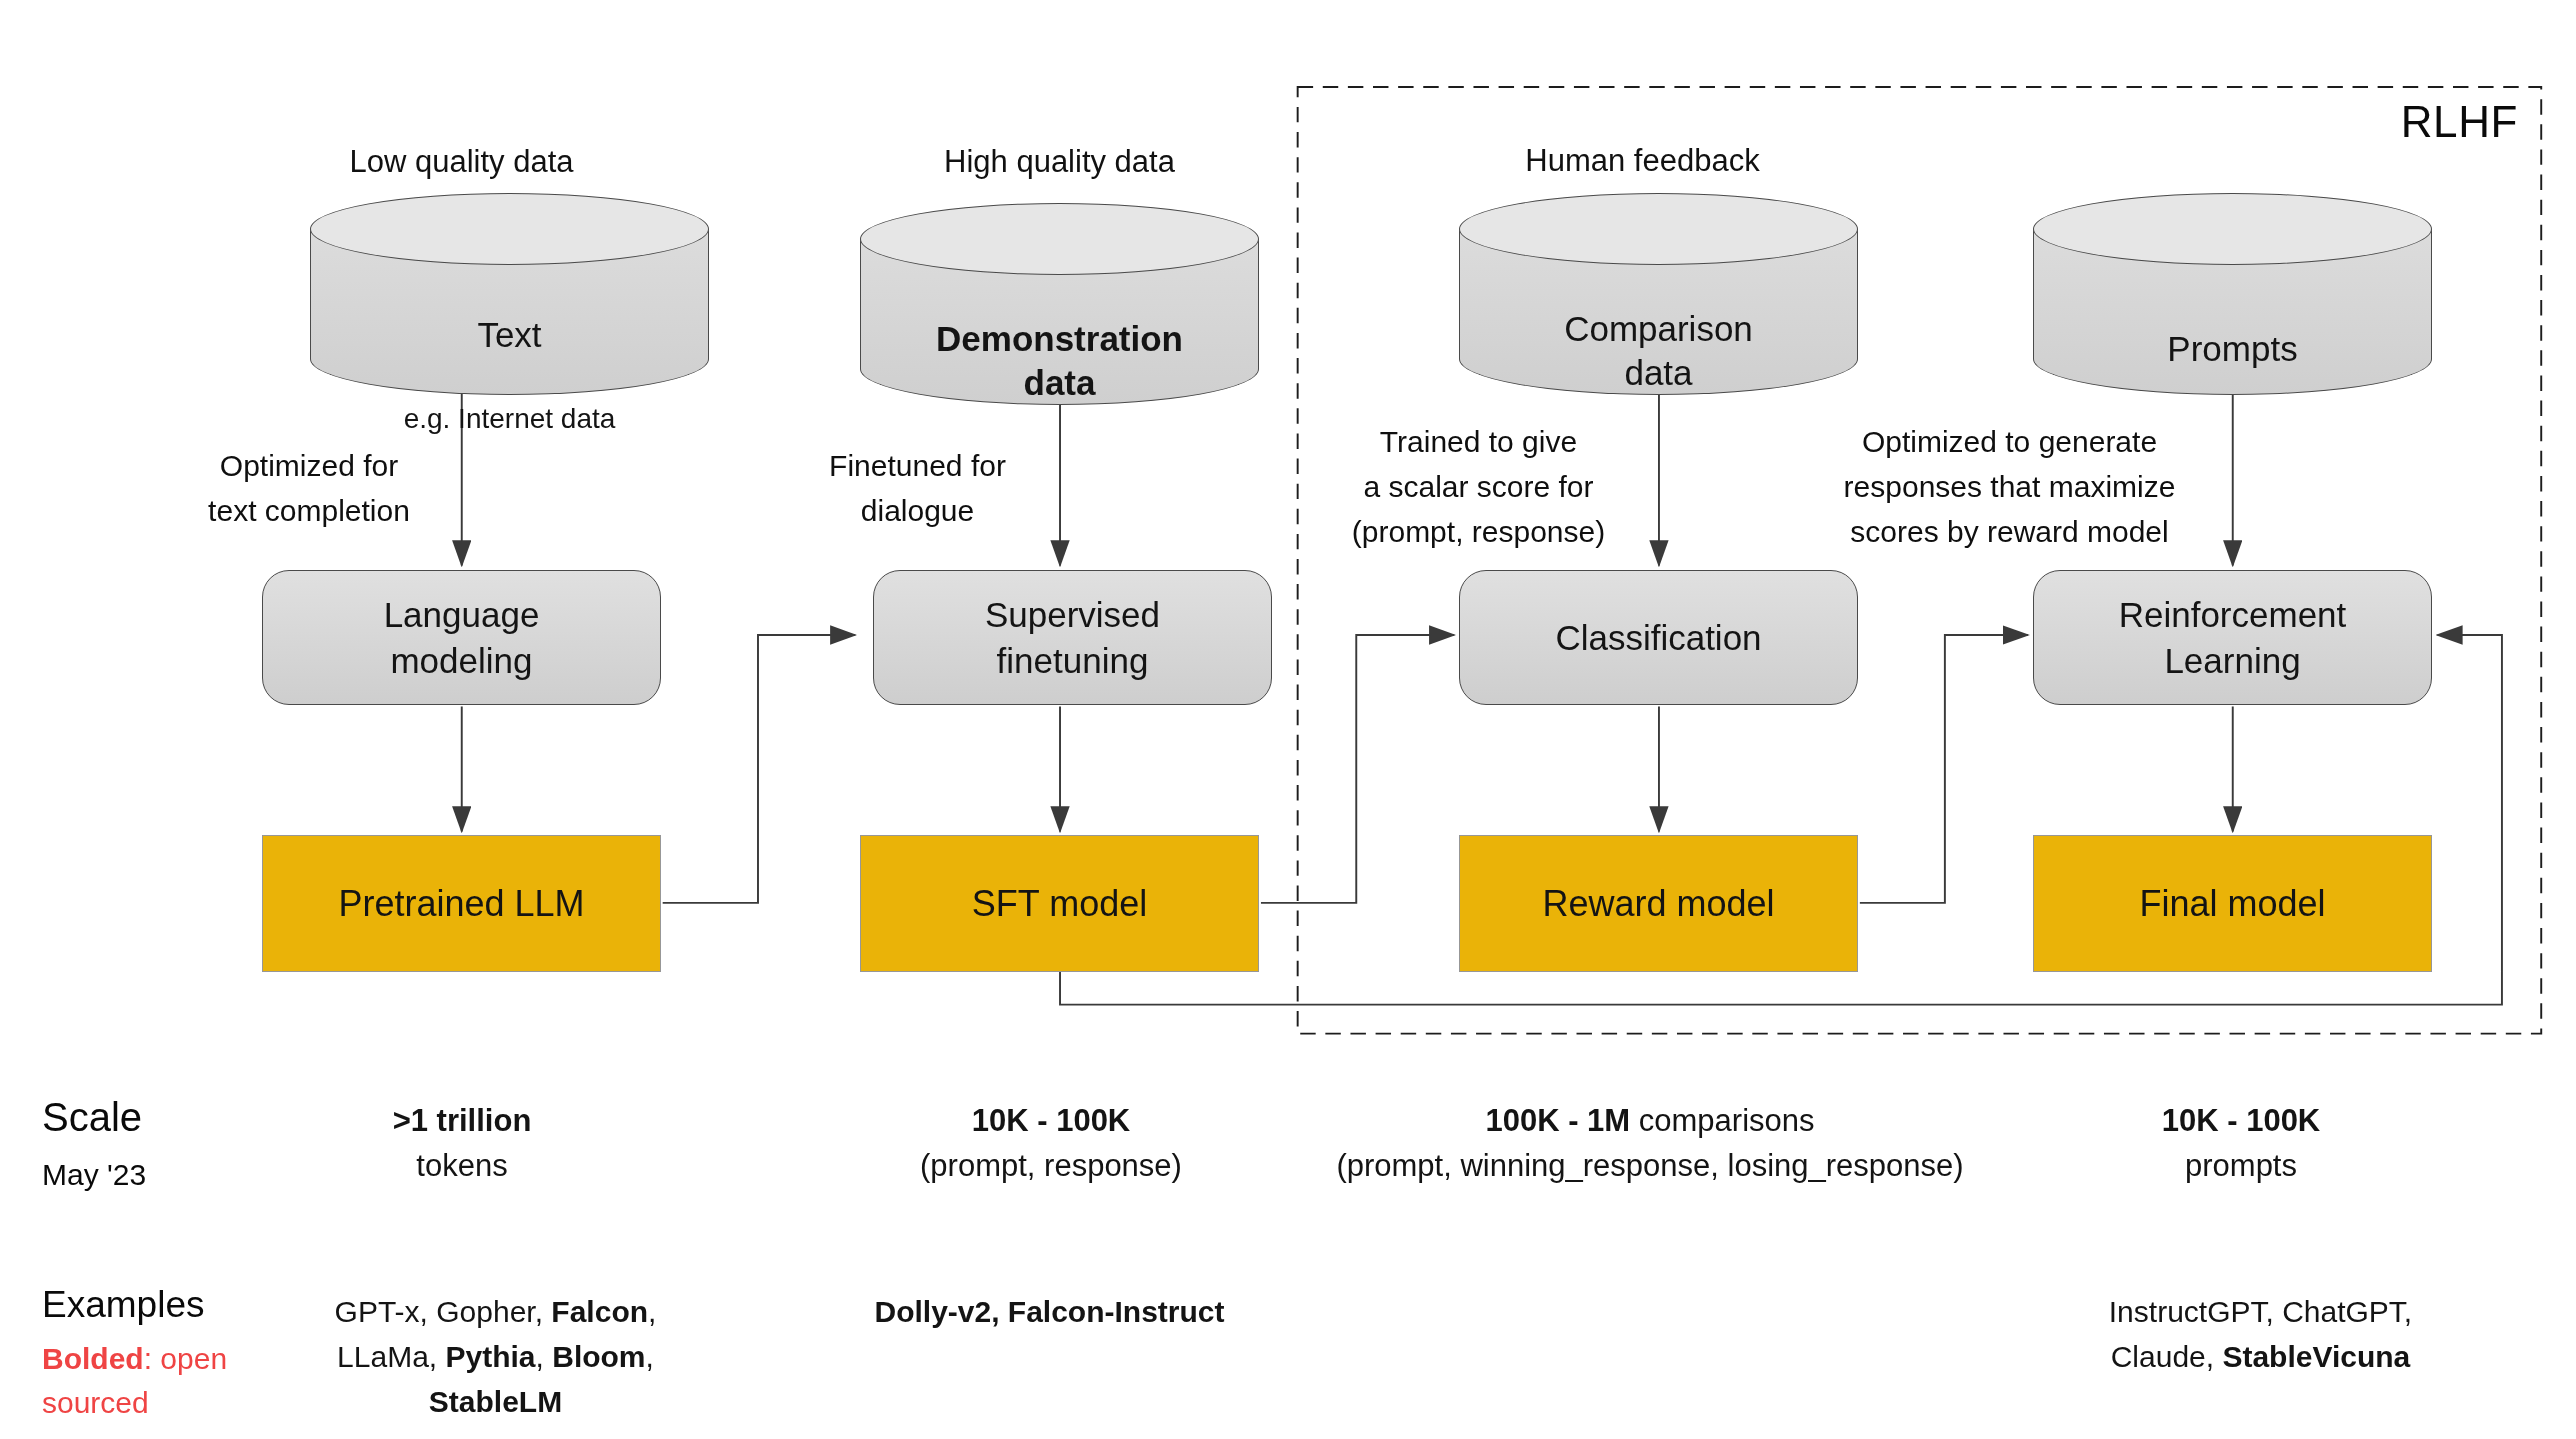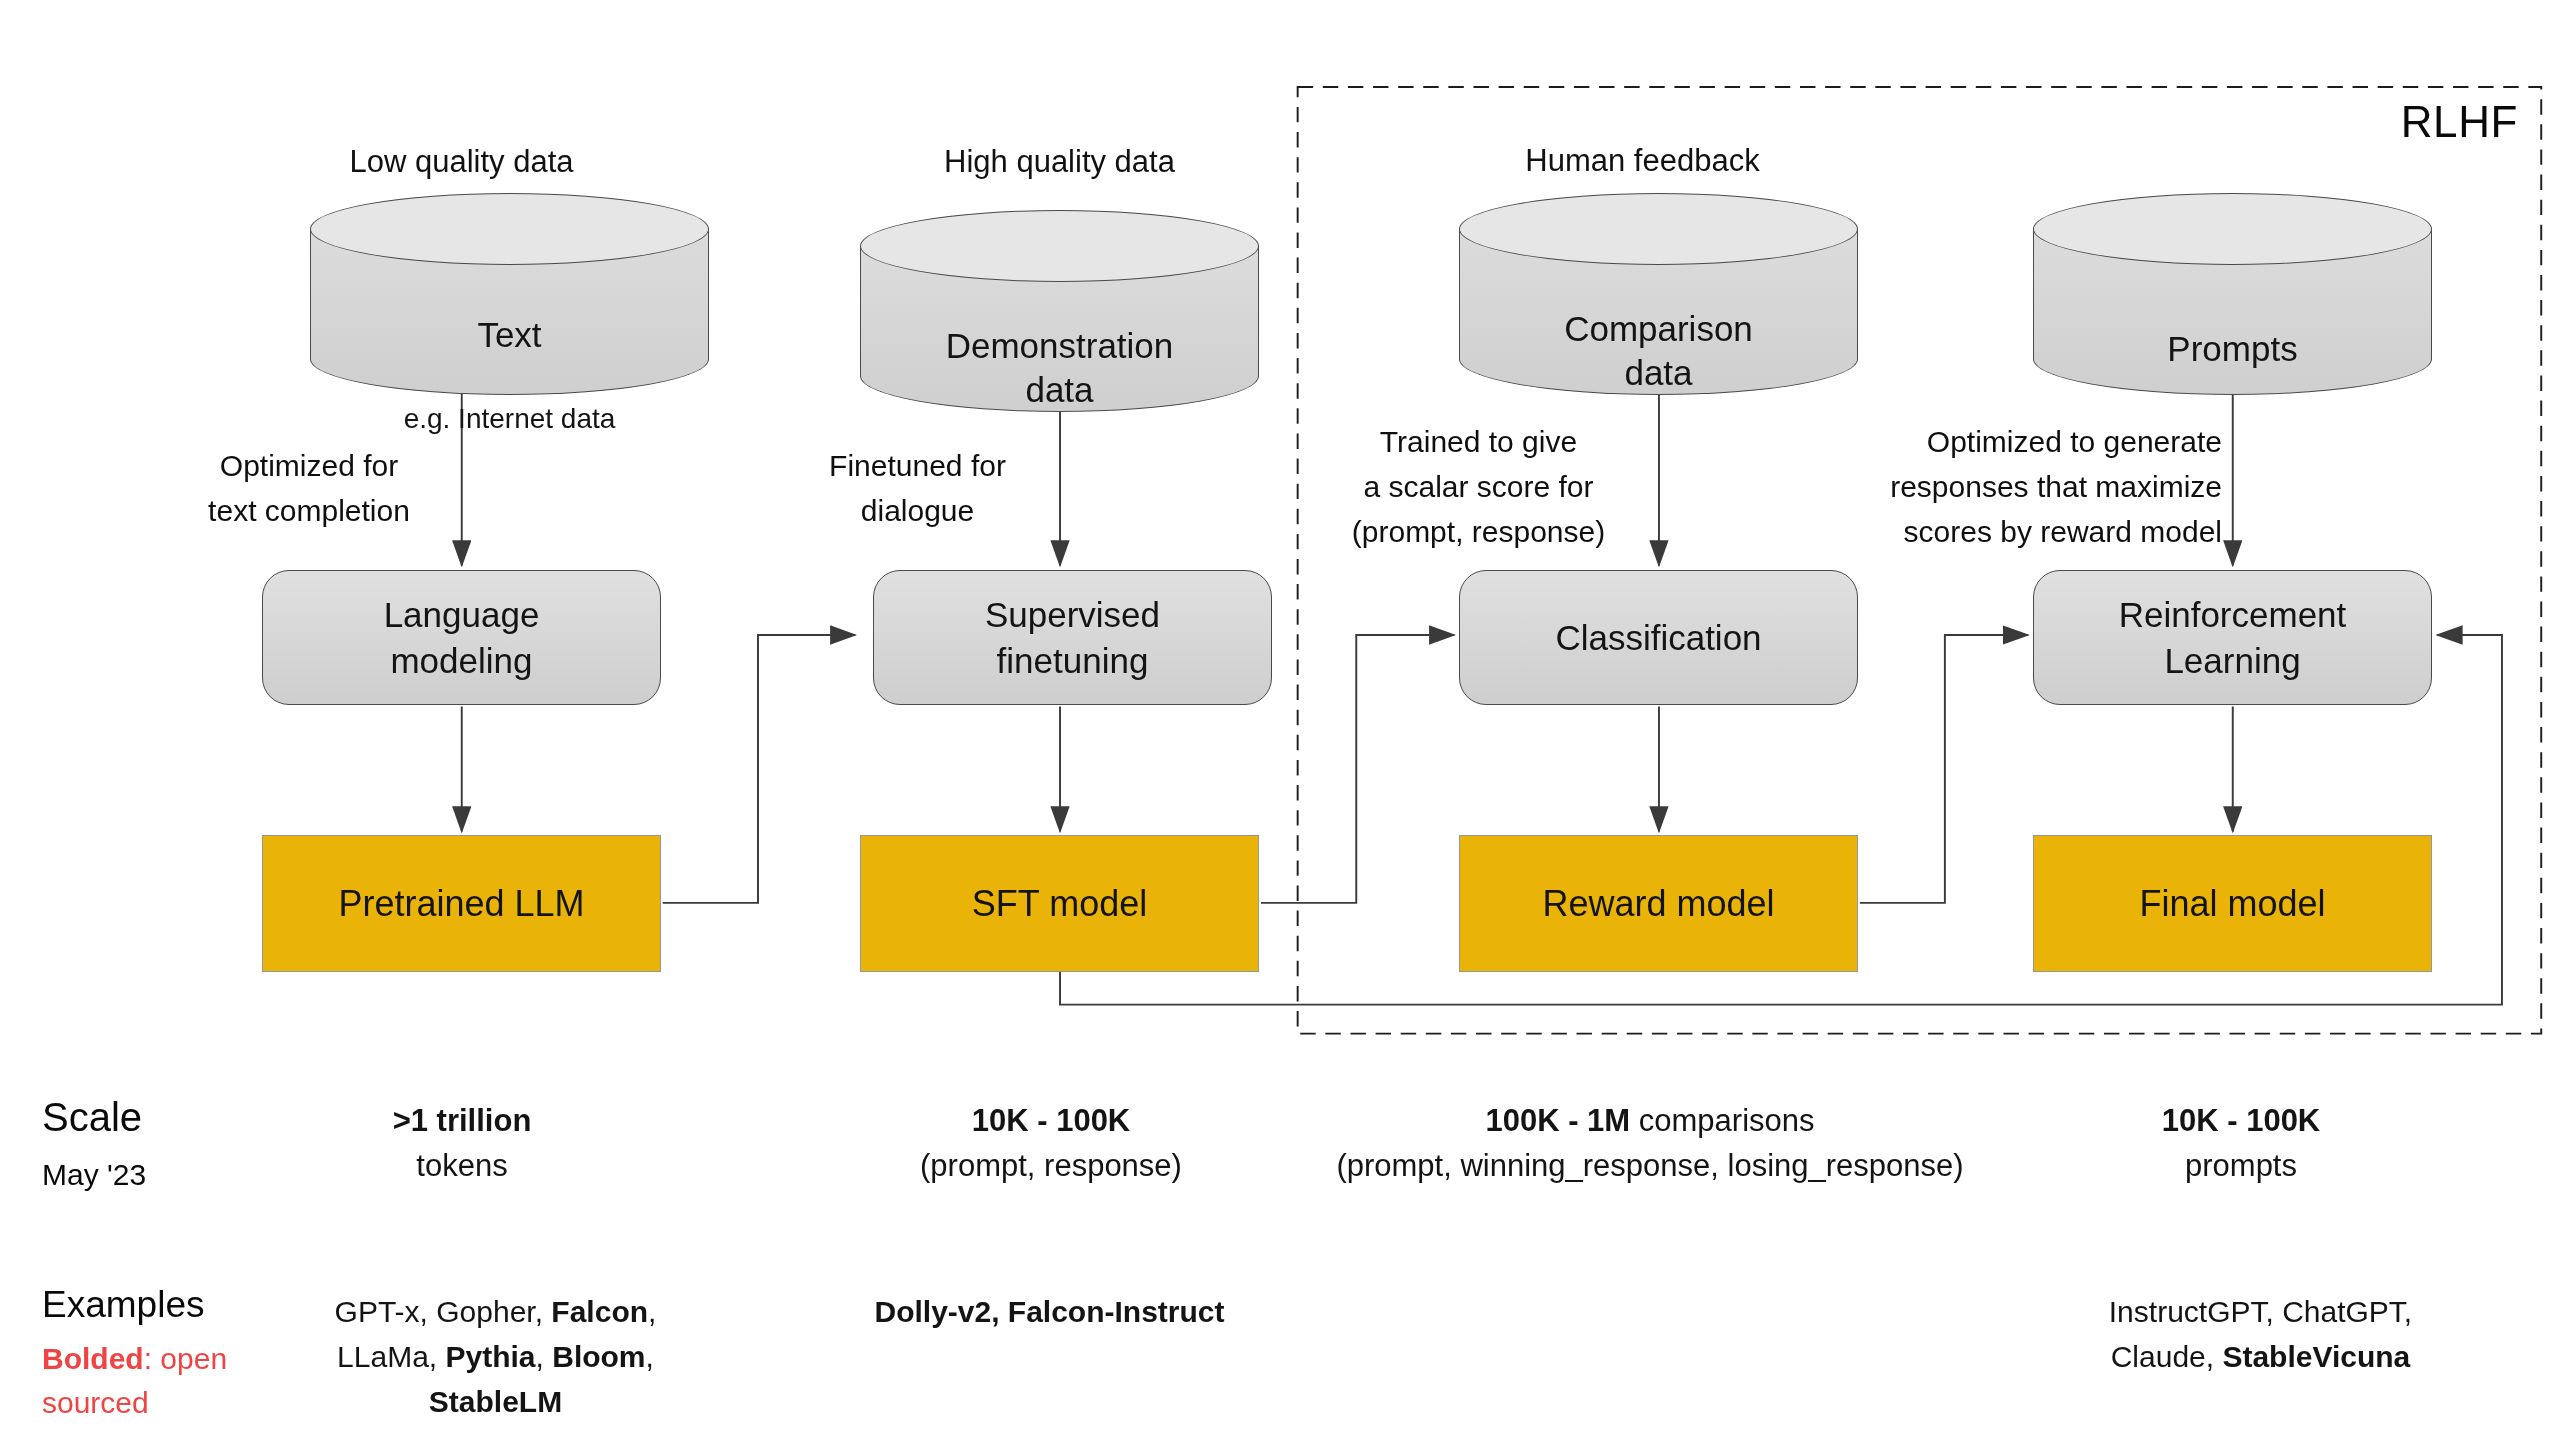--- a/index.html
+++ b/index.html
@@ -99,21 +99,21 @@
       <div class="cyl-sub">e.g. Internet data</div>
     </div>
   </div>
   <div class="abs edgelabel" style="left:161px;top:443px;width:296px;">Optimized for
 text completion</div>
   <div class="abs roundbox" style="left:262px;top:570px;">Language
 modeling</div>
   <div class="abs modelbox" style="left:262px;top:835px;">Pretrained LLM</div>
 
   <div class="abs toplabel" style="left:860px;top:143px;width:399px;">High quality data</div>
-  <div class="abs cyl" style="left:860px;top:210px;">
+  <div class="abs cyl" style="left:860px;top:203px;font-weight:bold;">
     <div class="cyl-body"></div>
     <div class="cyl-top"></div>
     <div class="cyl-text" style="top:70px;">
       <div>Demonstration
 data</div>
       <div class="cyl-sub"></div>
     </div>
   </div>
   <div class="abs edgelabel" style="left:776px;top:443px;width:283px;">Finetuned for
 dialogue</div>
@@ -138,21 +138,21 @@
   <div class="abs modelbox" style="left:1459px;top:835px;">Reward model</div>
 
   <div class="abs cyl" style="left:2033px;top:193px;">
     <div class="cyl-body"></div>
     <div class="cyl-top"></div>
     <div class="cyl-text" style="top:90px;">
       <div>Prompts</div>
       <div class="cyl-sub"></div>
     </div>
   </div>
-  <div class="abs edgelabel" style="left:1797px;top:419px;width:425px;text-align:right;">Optimized to generate
+  <div class="abs edgelabel" style="left:1797px;top:419px;width:425px;">Optimized to generate
 responses that maximize
 scores by reward model</div>
   <div class="abs roundbox" style="left:2033px;top:570px;">Reinforcement
 Learning</div>
   <div class="abs modelbox" style="left:2033px;top:835px;">Final model</div>
 
   <div class="abs hdr-title" style="left:42px;top:1095px;">Scale</div>
   <div class="abs hdr-sub" style="left:42px;top:1158px;">May '23</div>
   <div class="abs scaleblock" style="left:269px;top:1099px;width:386px;"><b>&gt;1 trillion</b><br>tokens</div>
   <div class="abs scaleblock" style="left:858px;top:1099px;width:386px;"><b>10K - 100K</b><br>(prompt, response)</div>

